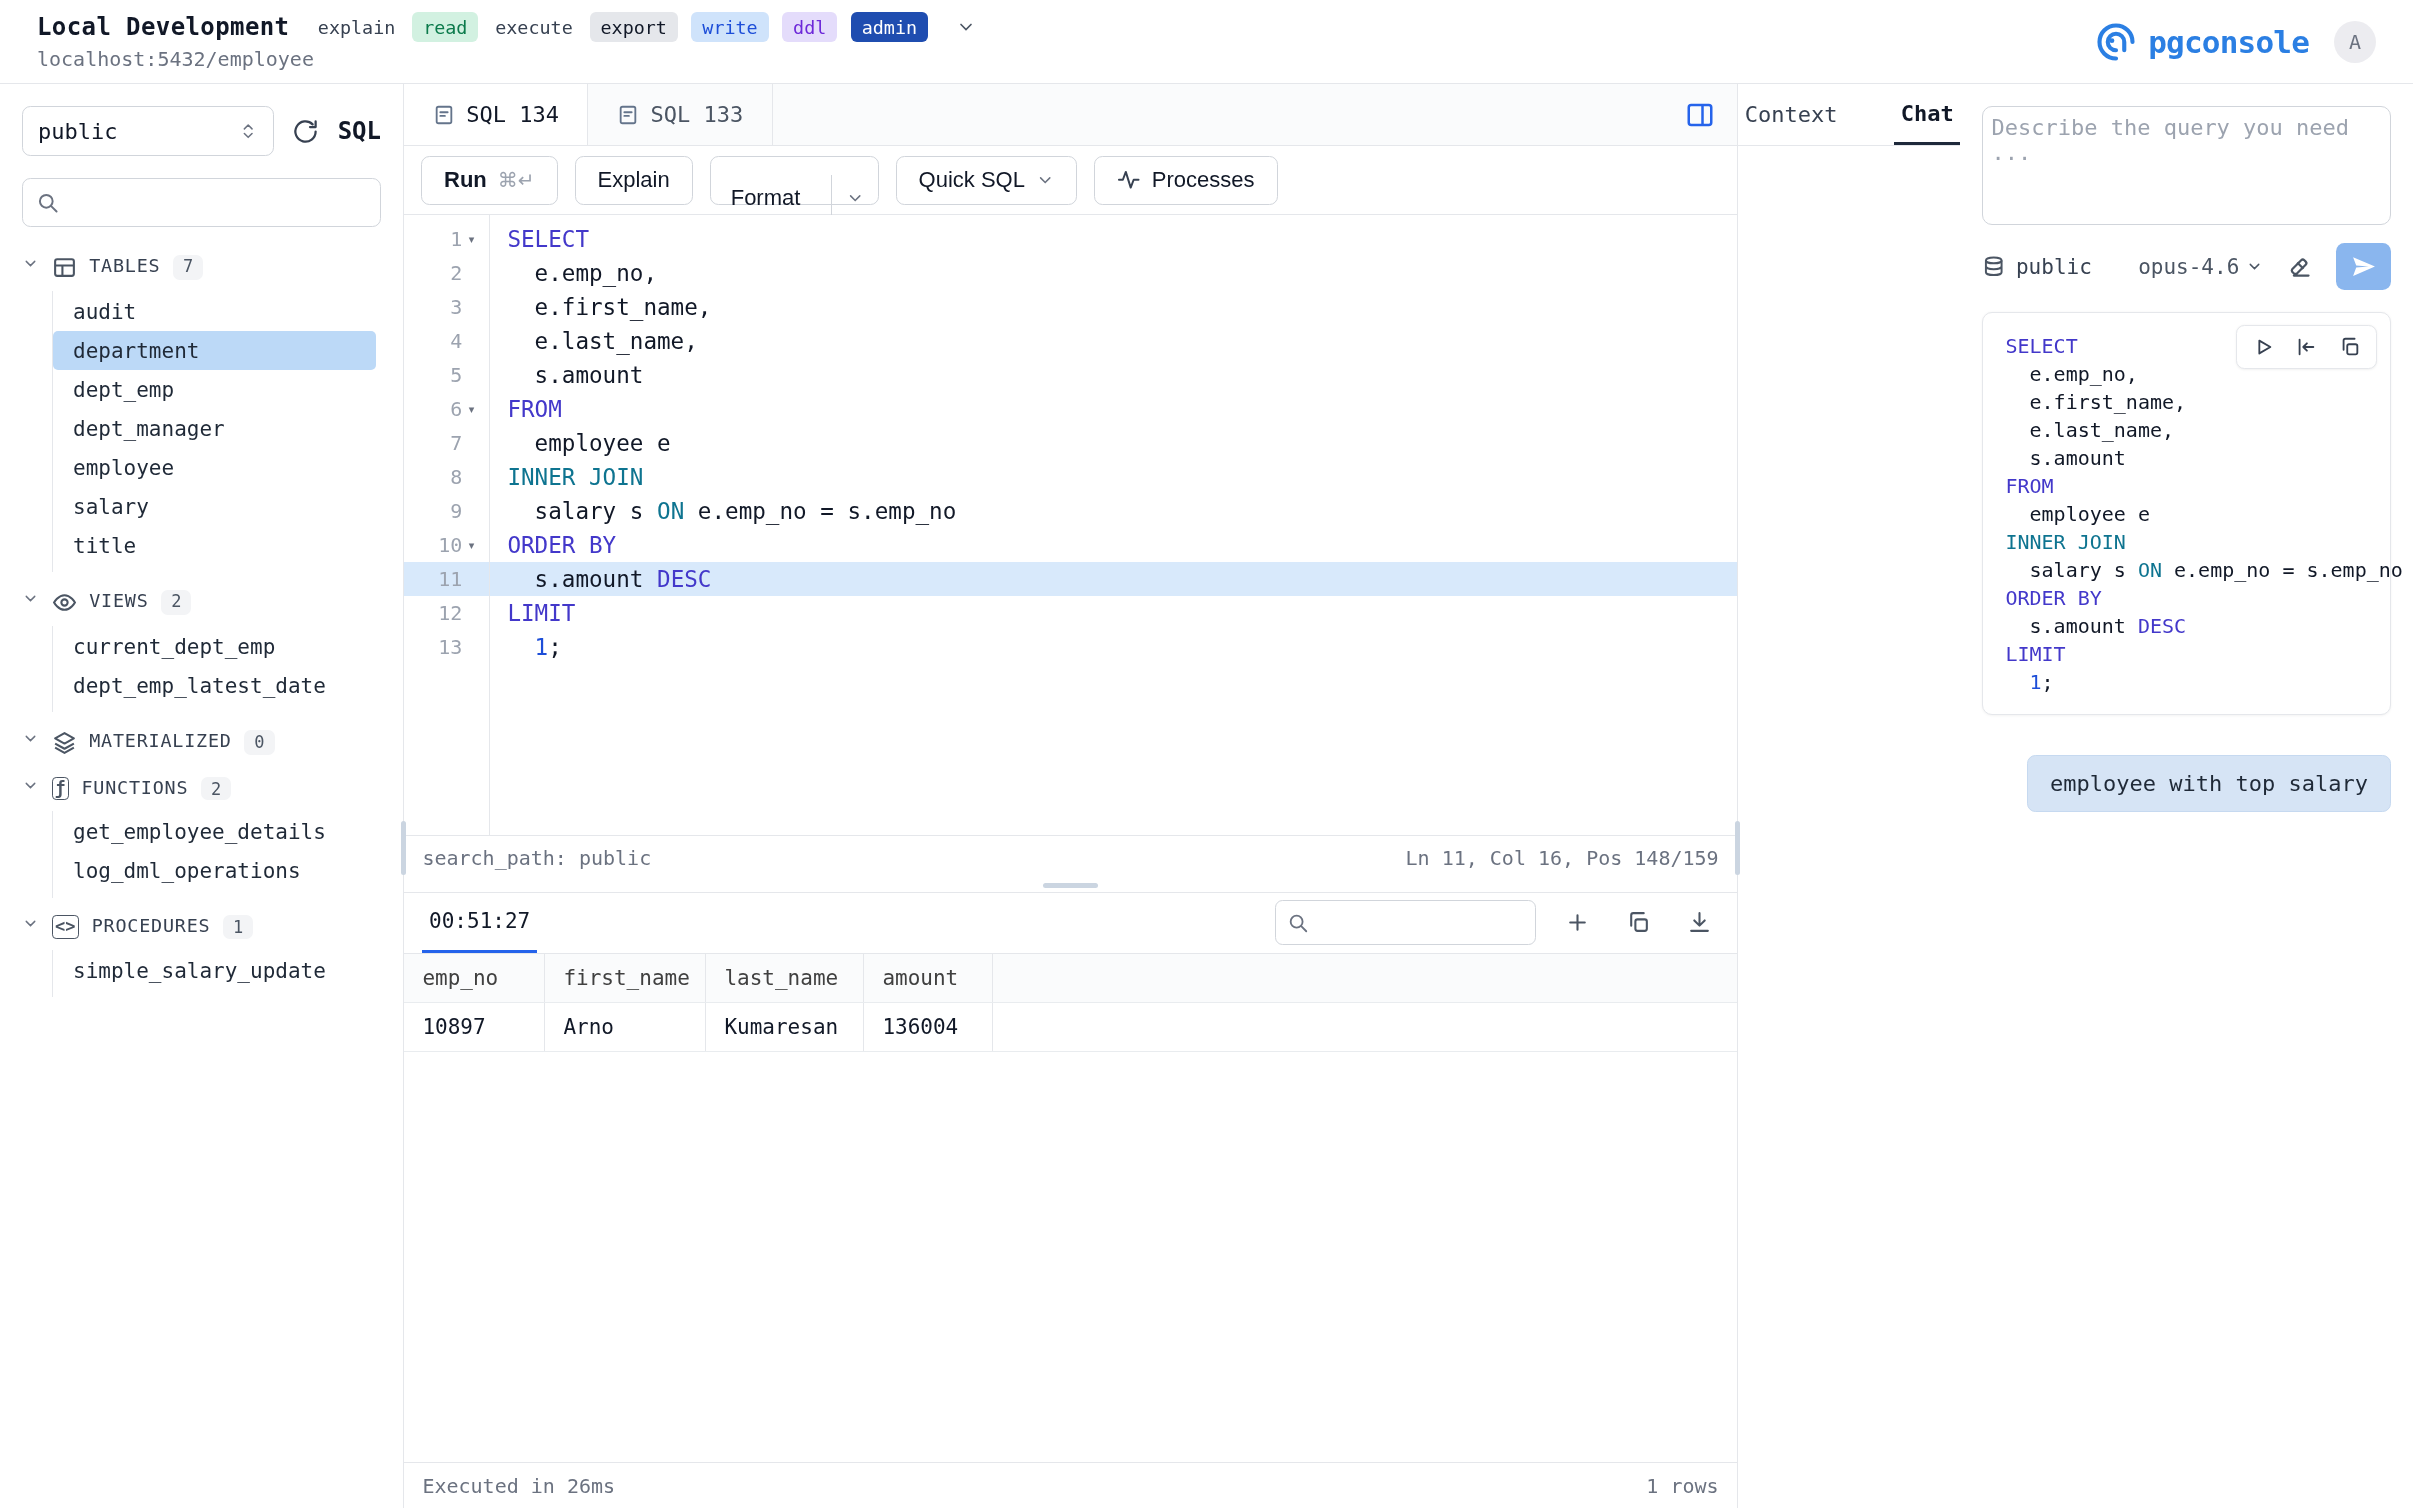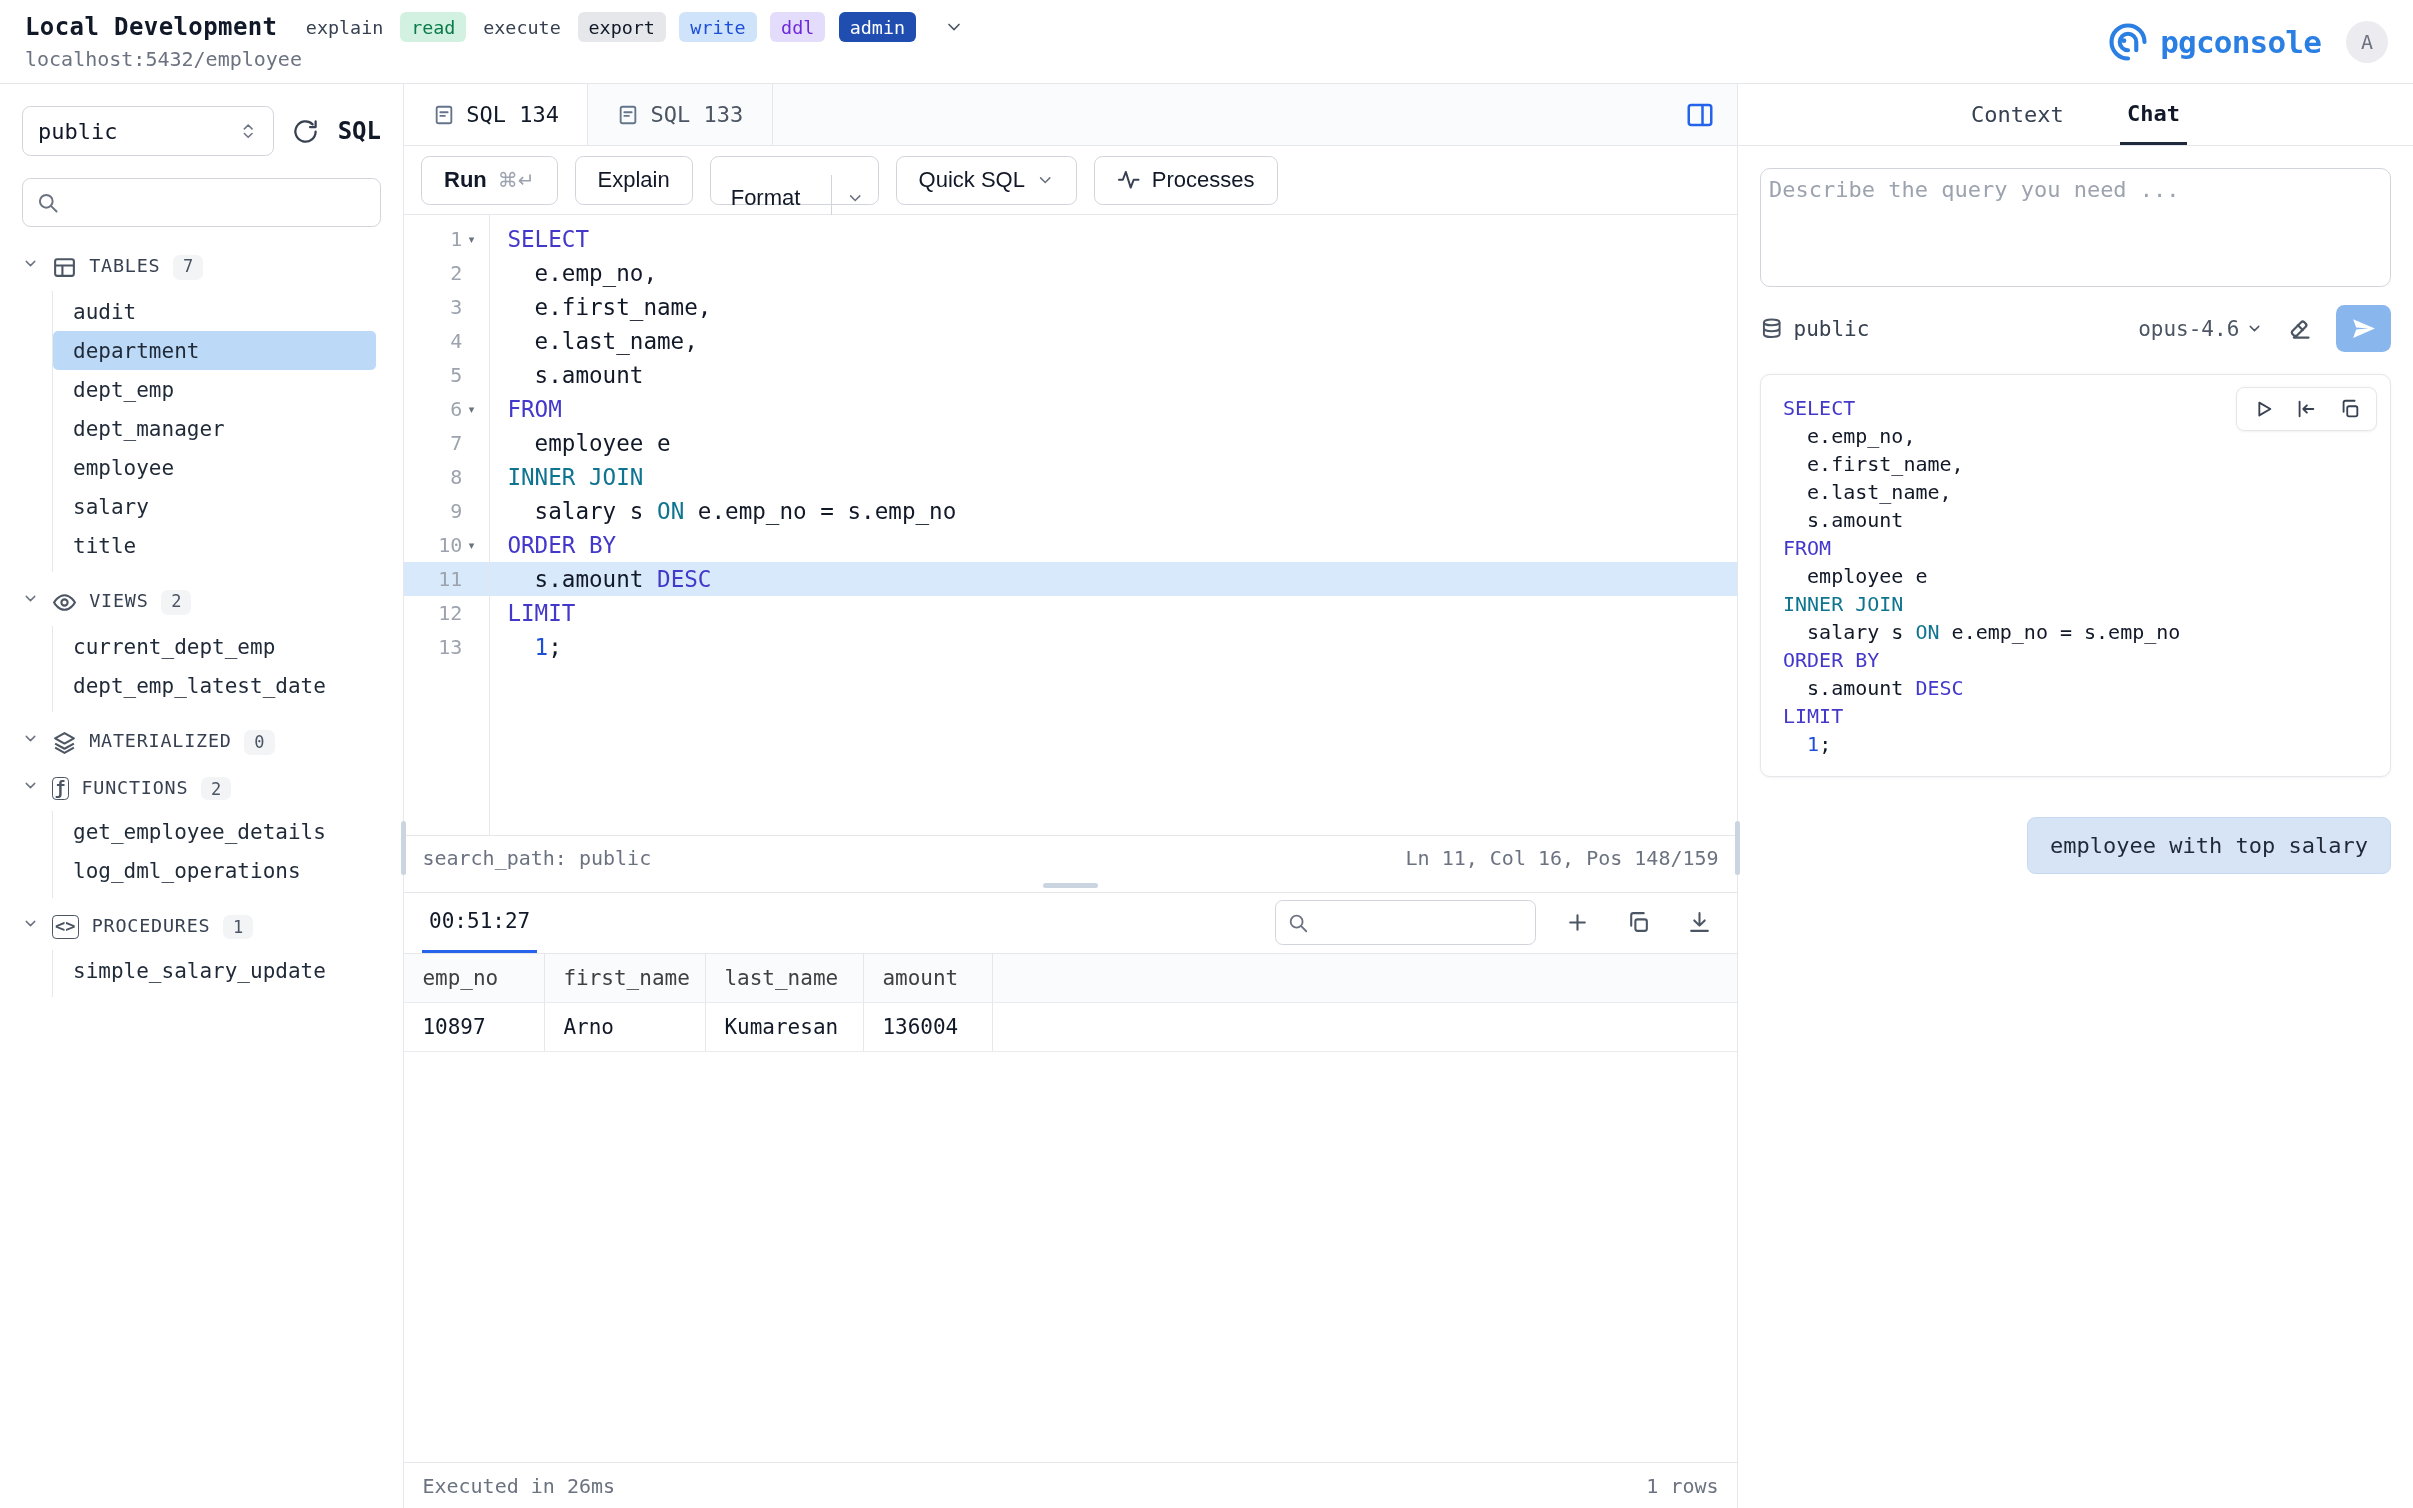--- a/index.html
+++ b/index.html
@@ -5,21 +5,21 @@
   * { box-sizing: border-box; margin: 0; padding: 0; }
   html,body { width:2413px; height:1508px; }
   body {
     font-family: "DejaVu Sans Mono", "Liberation Mono", monospace;
     color:#111827; background:#ffffff; overflow:hidden; font-size:21px;
   }
   svg { display:block; }
 
   
   .topbar { height:84px; display:flex; justify-content:space-between; align-items:center;
-            padding:0 25px; border-bottom:0.8px solid #e5e7eb; }
+            padding:0 37px; border-bottom:0.8px solid #e5e7eb; }
   .tb-left { display:flex; flex-direction:column; gap:5px; }
   .tb-row1 { display:flex; align-items:center; gap:25px; }
   .tb-title { font-size:24px; font-weight:700; letter-spacing:0.4px; }
   .tags { display:flex; align-items:center; gap:13.4px; }
   .tag { font-size:18.4px; padding:4.2px 11px; border-radius:5.9px; color:#374151; cursor:default; }
   .tag--plain { padding:4.2px 3.4px; background:transparent; }
   .tag--green { background:#d2f1e1; color:#0b7a4b; }
   .tag--gray  { background:#e5e7eb; color:#111827; }
   .tag--blue  { background:#cfe3fb; color:#1d4ed8; }
   .tag--purple{ background:#e4dcfb; color:#6d28d9; }
@@ -116,21 +116,21 @@
   .cell:nth-child(1) { width:141px; }
   .cell:nth-child(2) { width:161px; }
   .cell:nth-child(3) { width:158px; }
   .cell:nth-child(4) { width:129px; }
   .cell.filler { flex:1; border-right:none; }
   .res-body-fill { flex:1; }
   .res-foot { height:47px; border-top:0.8px solid #e5e7eb; display:flex; justify-content:space-between; align-items:center;
               padding:0 18.4px; color:#6b7280; font-size:20px; }
 
   
-  .assistant { width:675px; display:flex; flex-direction:column; }
+  .assistant { width:675px; display:flex; flex-direction:row; }
   .chat-tabs { height:62px; border-bottom:0.8px solid #e5e7eb; display:flex; justify-content:center; align-items:stretch; gap:50px; }
   .chat-tab { display:flex; align-items:center; padding:0 6.7px; font-size:22px; color:#374151; cursor:pointer; }
   .chat-tab--active { color:#111827; font-weight:700; border-bottom:3.4px solid #1e293b; }
   .chat-body { flex:1; padding:22px; display:flex; flex-direction:column; overflow:hidden; }
   .prompt-box { width:100%; height:119px; border:0.8px solid #d1d5db; border-radius:10px; padding:8px; resize:none;
                 font:inherit; font-size:22px; color:#111827; outline:none; }
   .prompt-box::placeholder { color:#9ca3af; }
   .prompt-meta { display:flex; align-items:center; gap:17px; margin-top:18.4px; }
   .db-chip { display:flex; align-items:center; gap:10px; color:#374151; font-size:21px; }
   .db-chip .d-ico { color:#4b5563; display:flex; }

